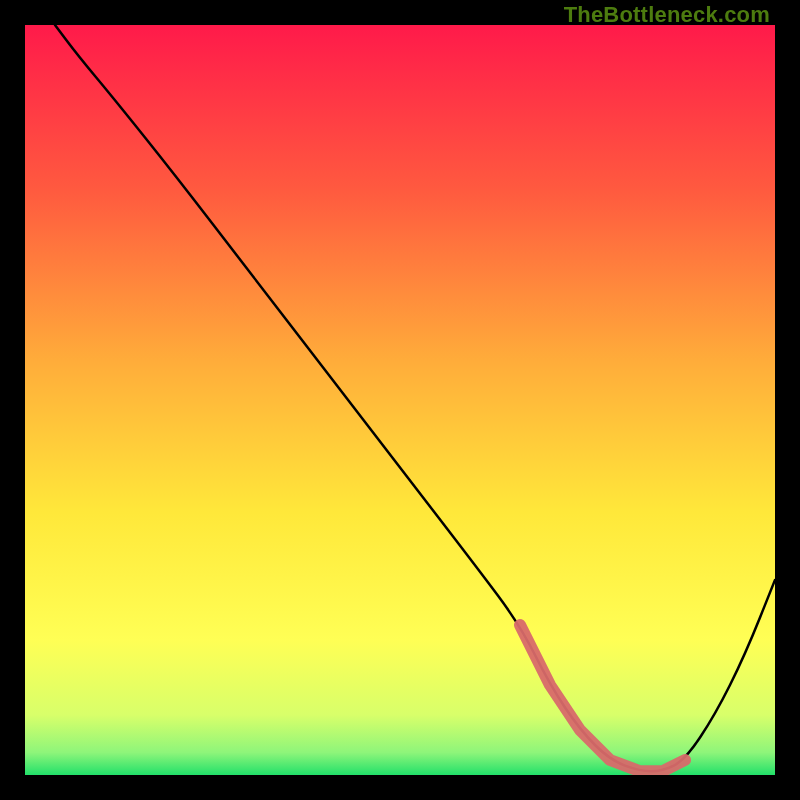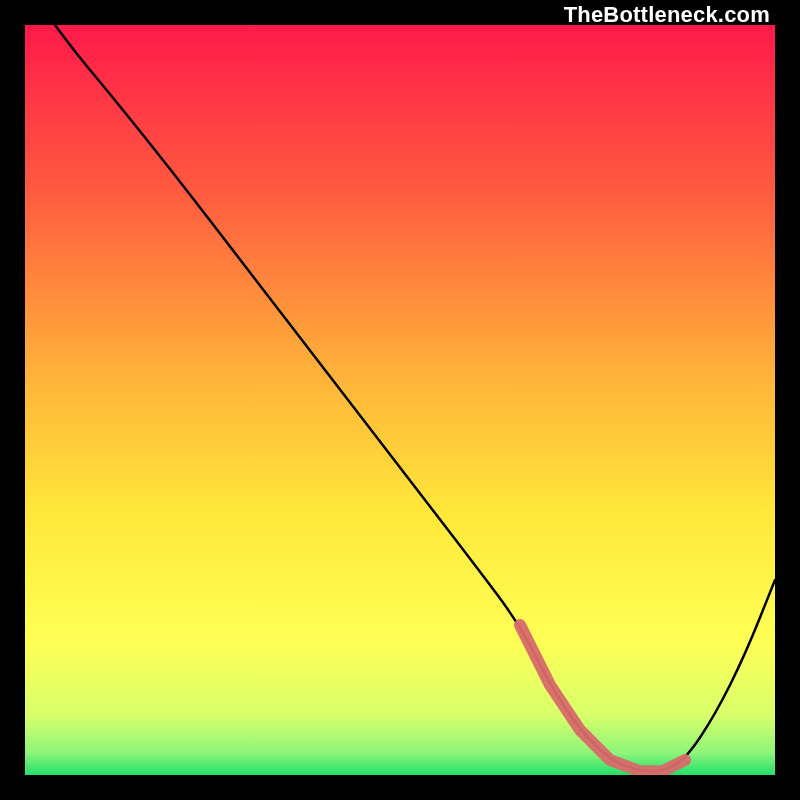--- a/index.html
+++ b/index.html
@@ -25,21 +25,21 @@
     width: 750px;
     height: 750px;
   }
   .watermark {
     position: absolute;
     top: 2px;
     right: 30px;
     font-family: Arial, Helvetica, sans-serif;
     font-size: 22px;
     font-weight: bold;
-    color: #ffffff;
+    color: #4d7c0f;
     letter-spacing: 0.2px;
   }
   svg {
     display: block;
   }
 </style>
 </head>
 <body>
 
 <div class="frame">

